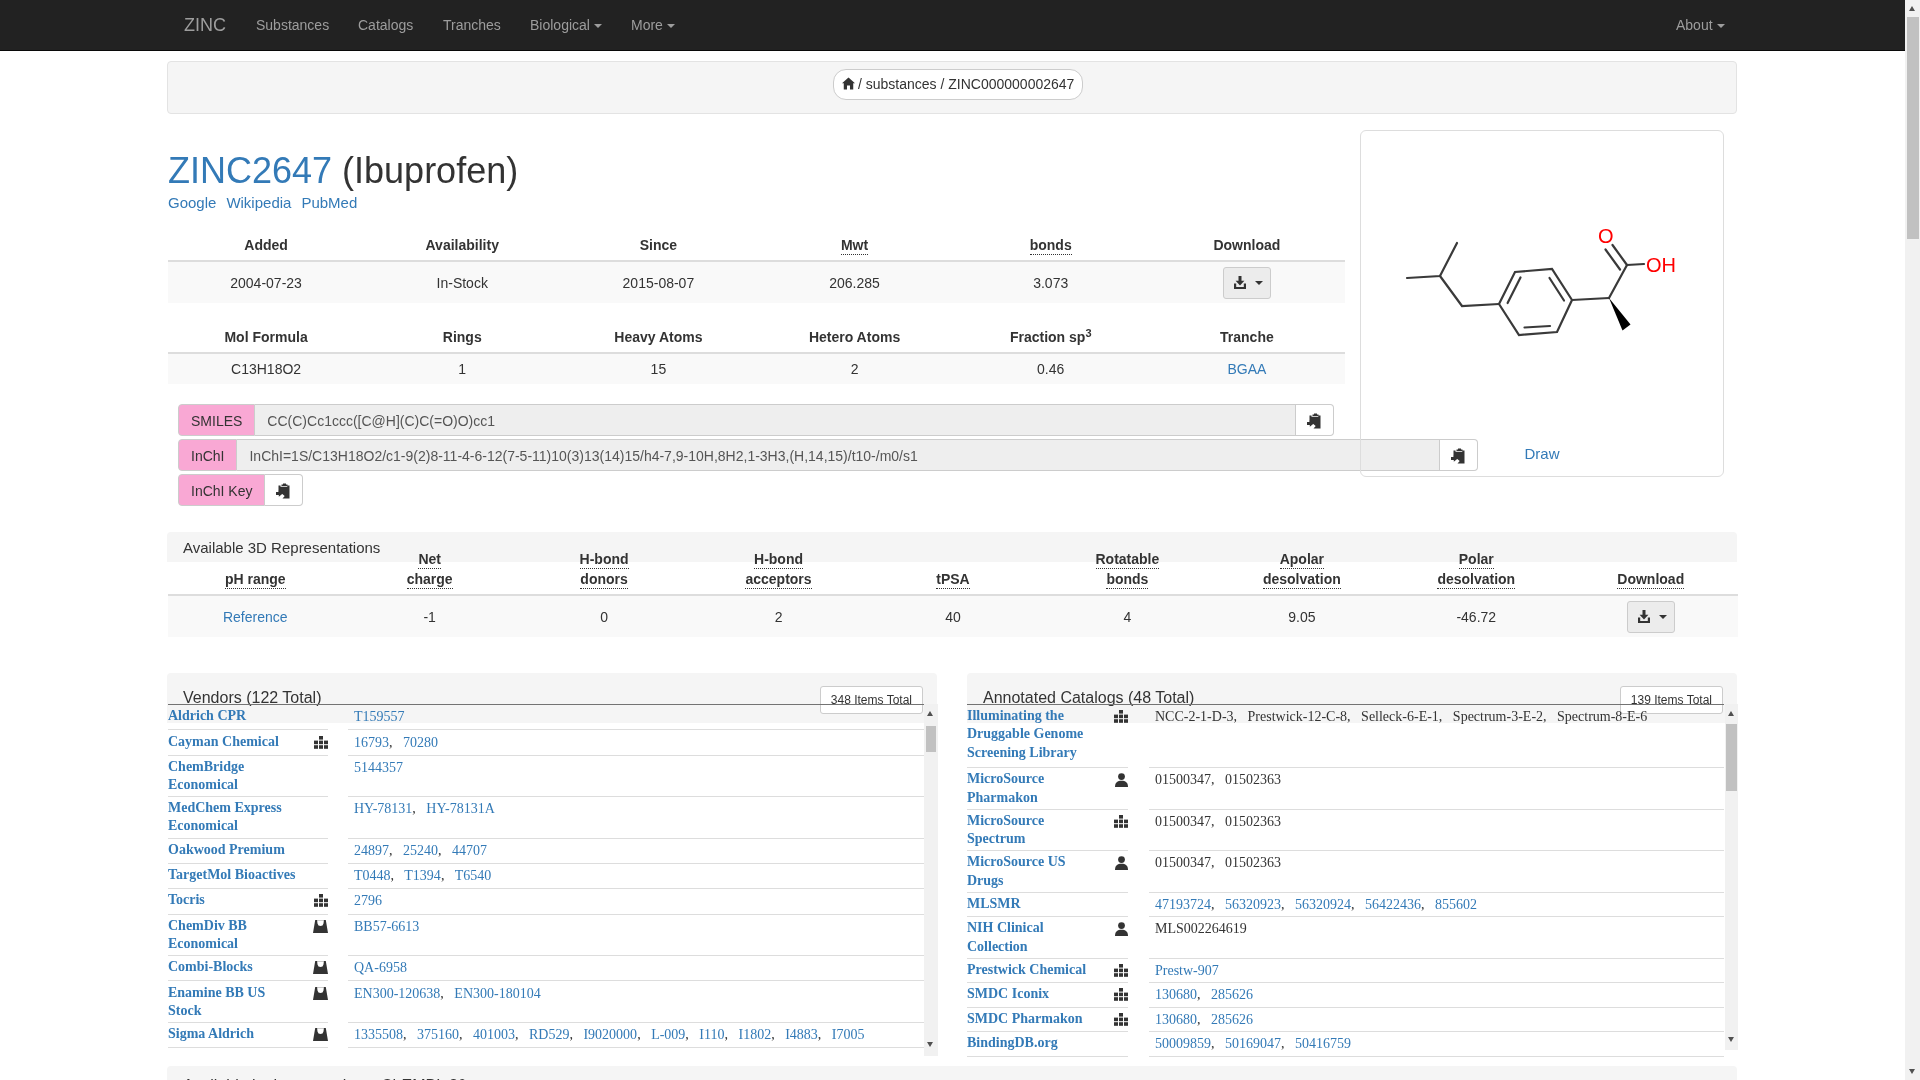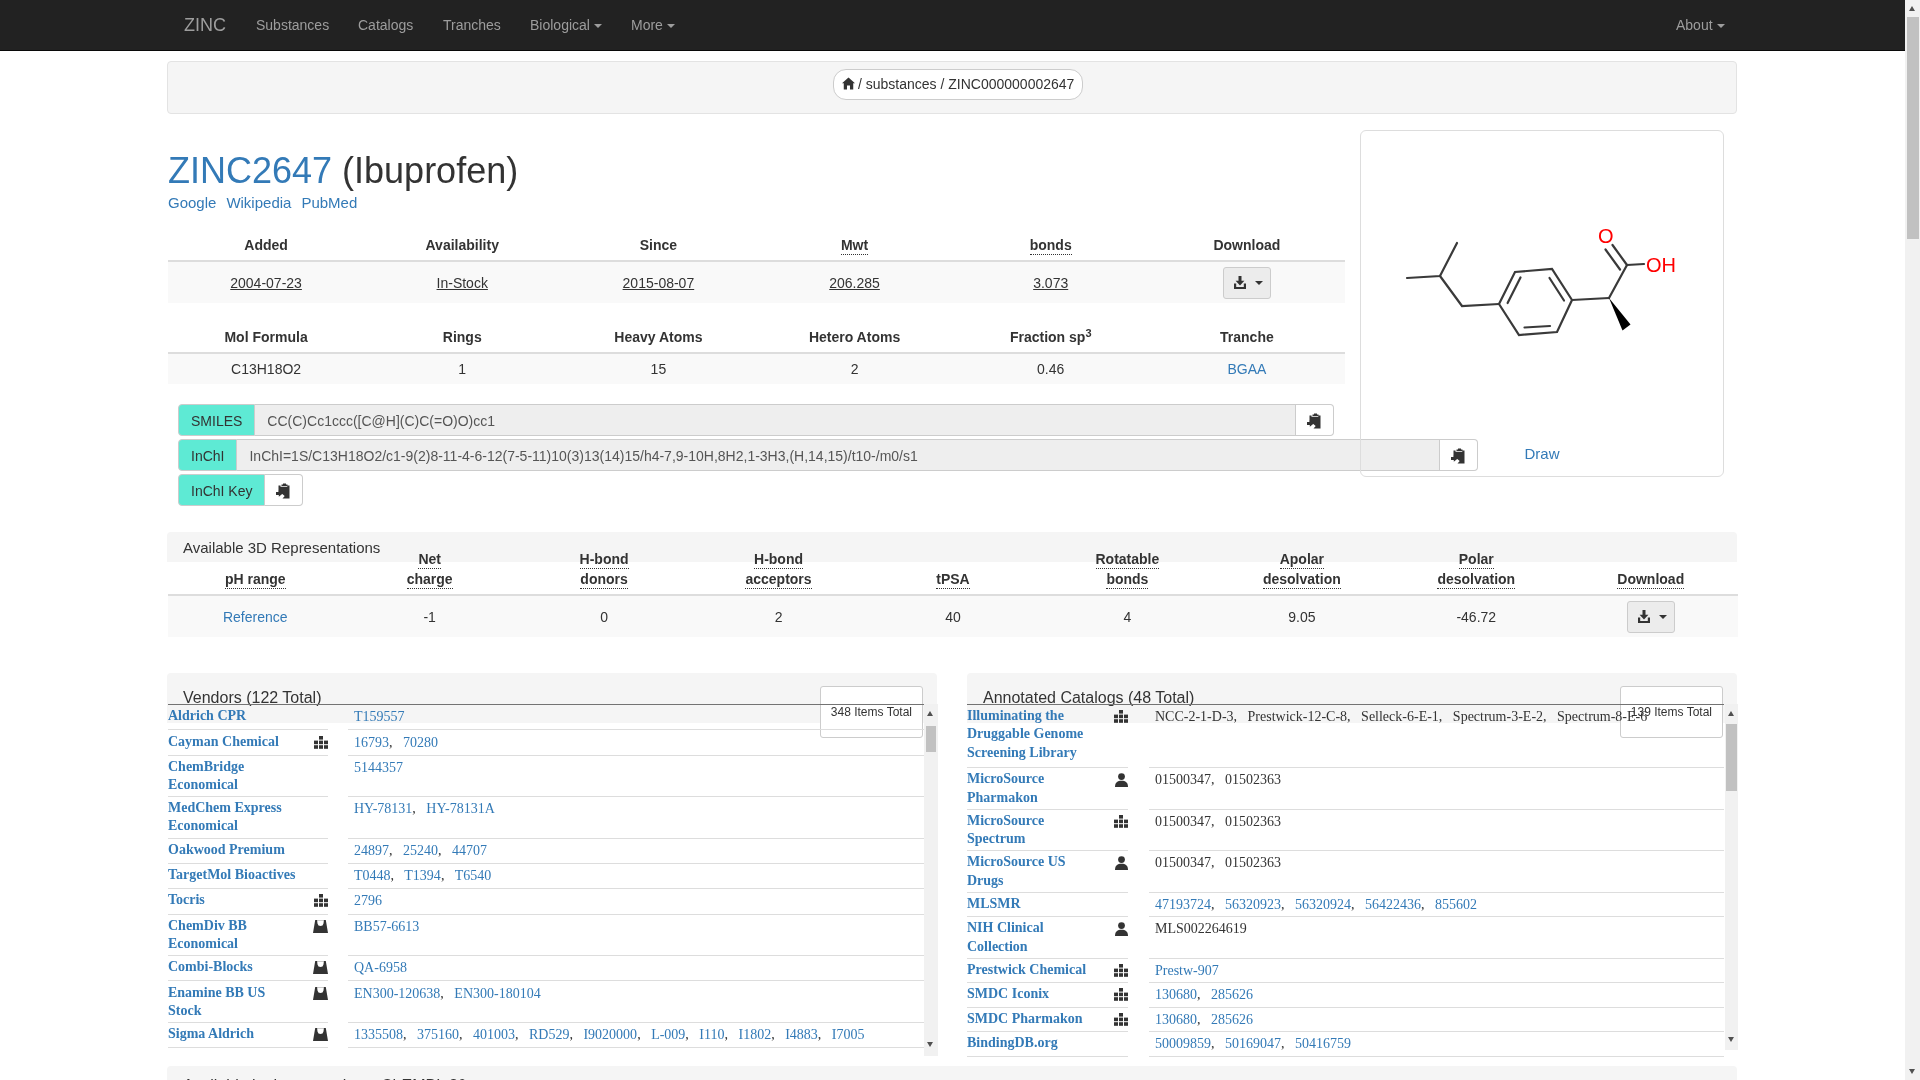--- a/index.html
+++ b/index.html
@@ -30,44 +30,44 @@
 #extlinks { position:absolute; left:168px; top:194px; font-size:15px; }
 #extlinks a { margin-right:10px; }
 
 
 table.props { position:absolute; left:168px; width:1177px; border-collapse:collapse; table-layout:fixed; }
 table.props th { font-size:14px; font-weight:bold; color:#333; text-align:center; vertical-align:bottom; padding:0 0 5px 0; border-bottom:2px solid #ddd; line-height:20px; }
 table.props td { font-size:14px; text-align:center; vertical-align:middle; border-top:1px solid #ddd; background:#f9f9f9; }
 .dotted { border-bottom:1px dotted #333; padding-bottom:1px; }
 table.props sup { font-size:11px; line-height:0; position:relative; top:-5px; vertical-align:baseline; }
 #t1 { top:235px; }
-#t1 td { height:41px;text-decoration:underline; }
+#t1 td { height:41px; }
 #t2 { top:327px; }
 #t2 td { height:30px; }
 #t3 { left:168px; width:1570px; top:549px; }
 #t3 td { height:41px; }
 
 
 .dlbtn { display:inline-block; height:30px; width:46px; background:#ececec; border:1px solid #ccc; border-radius:3px; vertical-align:middle; position:relative; }
 .dlbtn svg { position:absolute; left:9px; top:8px; }
 .dlbtn .caret2 { position:absolute; right:7px; top:13px; width:0; height:0; border-top:4px dashed #333; border-right:4px solid transparent; border-left:4px solid transparent; }
 
 
 .igroup { position:absolute; left:178px; height:32px; display:flex; }
-.igroup .addon { background:#5eead4; border:1px solid #ccc; border-radius:4px 0 0 4px; padding:0 12px; line-height:32px; font-size:14px; color:#333; white-space:nowrap; }
+.igroup .addon { background:#f9a8d4; border:1px solid #ccc; border-radius:4px 0 0 4px; padding:0 12px; line-height:32px; font-size:14px; color:#333; white-space:nowrap; }
 .igroup .field { background:#eee; border:1px solid #ccc; border-left:none; line-height:32px; font-size:14px; color:#555; padding:0 12px; white-space:nowrap; overflow:hidden; }
 .igroup .cbtn { width:37px; background:#fff; border:1px solid #ccc; border-left:none; border-radius:0 4px 4px 0; position:relative; }
 .igroup .cbtn svg { position:absolute; left:11px; top:8px; }
 
 
 .pheading { position:absolute; background:#f5f5f5; border-radius:4px 4px 0 0; color:#333;margin-top:20px; }
 #rep-head { left:167px; top:512px; height:30px; line-height:31px; font-size:15px; padding-left:16px; width:1554px; }
 .panel-head50 { height:50px; }
 .panel-head50 .ptitle { position:absolute; left:16px; top:0; line-height:49px; font-size:16px; }
-.itemsbtn { position:absolute; right:14px; top:13px; height:26px; line-height:26px; padding:12px 10px; background:#fff; border:1px solid #ccc; border-radius:3px; font-size:12px; color:#333; }
+.itemsbtn { position:absolute; right:14px; top:13px; height:26px; line-height:26px; padding:0 10px; background:#fff; border:1px solid #ccc; border-radius:3px; font-size:12px; color:#333; }
 
 
 .vlist { position:absolute; overflow:hidden; }
 .vlist table { border-collapse:collapse; width:100%; table-layout:fixed; border-top:1px solid #737373;font-family:Liberation Serif, serif; }
 .vlist td { vertical-align:top; border-bottom:1px solid #ddd; }
 #vendlist td { padding:2.2px 0; }
 #vendlist td.items, #catlist td.items { padding-left:6px; }
 #catlist td { padding:1.75px 0; }
 #catlist td.nm { line-height:18.5px; }
 #catlist tr.r1 td { padding-bottom:5px; }

